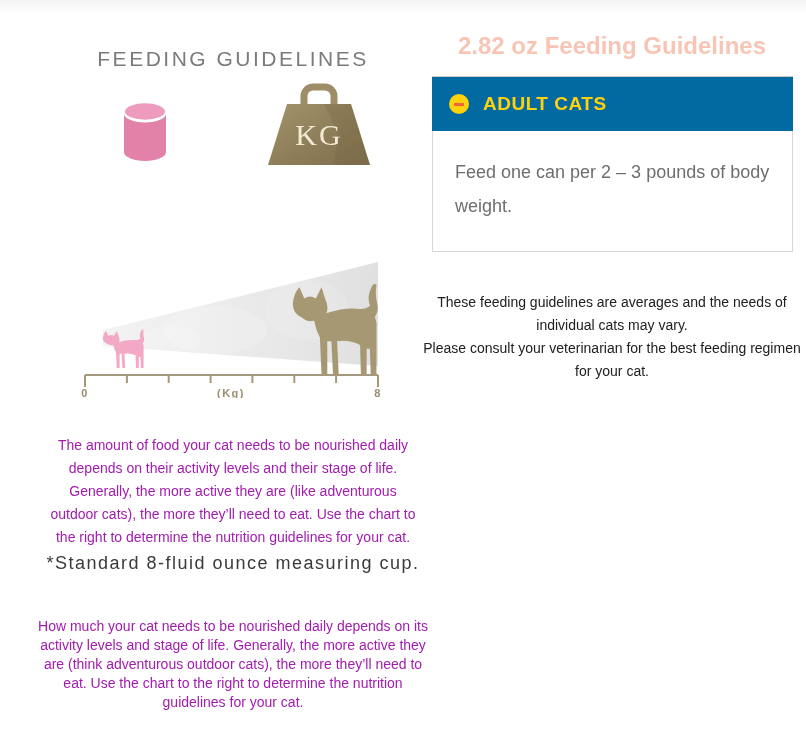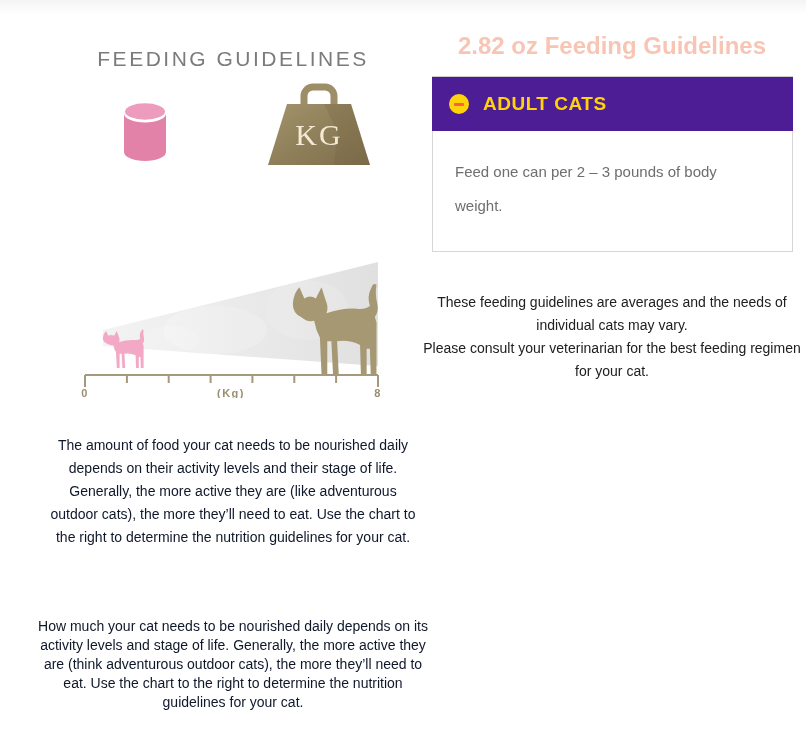--- a/index.html
+++ b/index.html
@@ -10,42 +10,42 @@
   .pre{white-space:pre-line;}
 
   
   .fg-title{position:absolute;left:13px;top:30px;width:440px;text-align:center;
     font-size:21px;font-weight:400;letter-spacing:2.5px;color:#7b7b7b;}
   .can-icon{position:absolute;left:122px;top:101px;}
   .kg-icon{position:absolute;left:264px;top:83px;}
   .chart{position:absolute;left:75px;top:258px;}
   .axis-label{font-size:11px;font-weight:bold;letter-spacing:1.5px;fill:#9b8e70;
     font-family:"Liberation Sans",sans-serif;}
-  .para{position:absolute;left:13px;width:440px;text-align:center;color:#0f172a;
+  .para{position:absolute;left:13px;width:440px;text-align:center;color:#a21caf;
     font-size:14px;line-height:23px;margin:0;}
   .para-1{top:434px;}
   .para-2{top:617px;line-height:19px;}
   .cup-note{position:absolute;left:13px;top:553px;width:440px;text-align:center;
     color:#3a3a3a;font-size:18px;letter-spacing:1.5px;margin:0;}
 
   
   .oz-heading{position:absolute;left:412px;top:32px;width:400px;text-align:center;
     color:#f8c5b5;font-size:24px;font-weight:bold;margin:0;}
   .accordion-header{position:absolute;left:432px;top:76px;width:361px;height:55px;
-    background:#4c1d95;border-top:1px solid #cccccc;box-sizing:border-box;
+    background:#0369a1;border-top:1px solid #cccccc;box-sizing:border-box;
     display:flex;align-items:center;cursor:pointer;}
   .minus-circle{width:20px;height:20px;border-radius:50%;background:#ffd20a;
     margin-left:17px;display:flex;align-items:center;justify-content:center;flex:0 0 auto;}
   .minus-bar{width:10px;height:3px;background:#f3613f;border-radius:1px;}
   .accordion-label{margin-left:14px;color:#ffd20a;font-size:19px;font-weight:bold;
     letter-spacing:0.5px;}
   .accordion-body{position:absolute;left:432px;top:131px;width:361px;height:121px;
     box-sizing:border-box;border:1px solid #d6d6d6;border-top:none;background:#ffffff;
     padding:24px 22px 0 22px;}
-  .accordion-body p{margin:0;color:#6e6e6e;font-size:15px;line-height:34px;}
+  .accordion-body p{margin:0;color:#6e6e6e;font-size:18px;line-height:34px;}
   .disclaimer{position:absolute;left:412px;top:291px;width:400px;text-align:center;
     color:#202020;font-size:14px;line-height:23px;margin:0;}
 </style>
 </head>
 <body>
 
 <div class="page">
   <div class="top-strip"></div>
 
   <h2 class="fg-title">FEEDING GUIDELINES</h2>
@@ -105,20 +105,21 @@
     <text class="axis-label" x="156" y="139" text-anchor="middle">(Kg)</text>
     <text class="axis-label" x="303" y="139" text-anchor="middle">8</text>
   </svg>
 
   <p class="para para-1 pre">The amount of food your cat needs to be nourished daily
 depends on their activity levels and their stage of life.
 Generally, the more active they are (like adventurous
 outdoor cats), the more they’ll need to eat. Use the chart to
 the right to determine the nutrition guidelines for your cat.</p>
 
+  <p class="cup-note">*Standard 8-fluid ounce measuring cup.</p>
 
   <p class="para para-2 pre">How much your cat needs to be nourished daily depends on its
 activity levels and stage of life. Generally, the more active they
 are (think adventurous outdoor cats), the more they’ll need to
 eat. Use the chart to the right to determine the nutrition
 guidelines for your cat.</p>
 
   <h2 class="oz-heading">2.82 oz Feeding Guidelines</h2>
 
   <div class="accordion-header">

